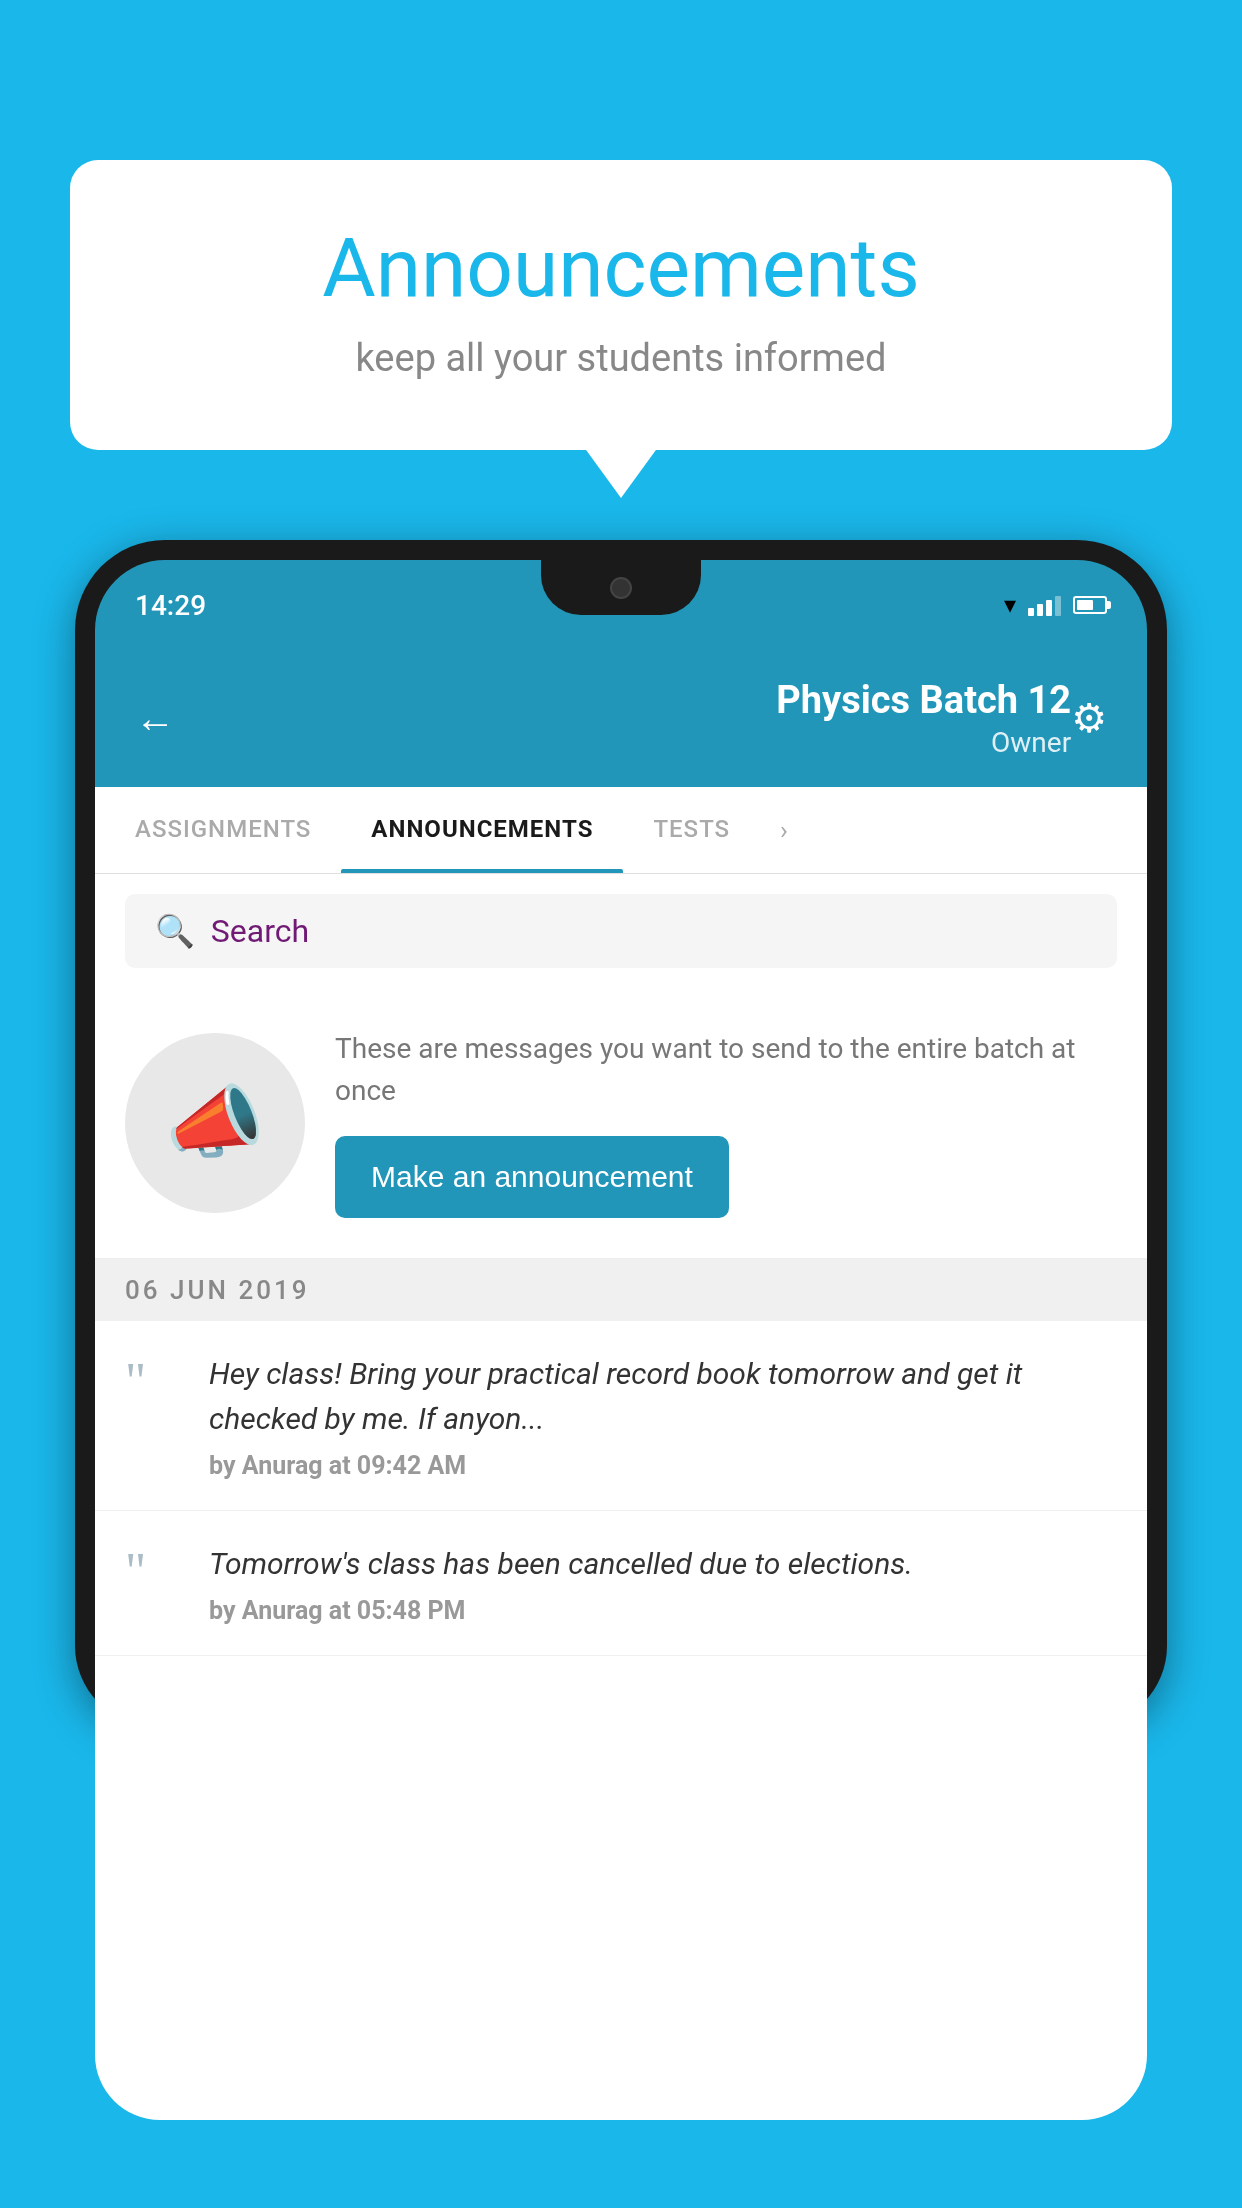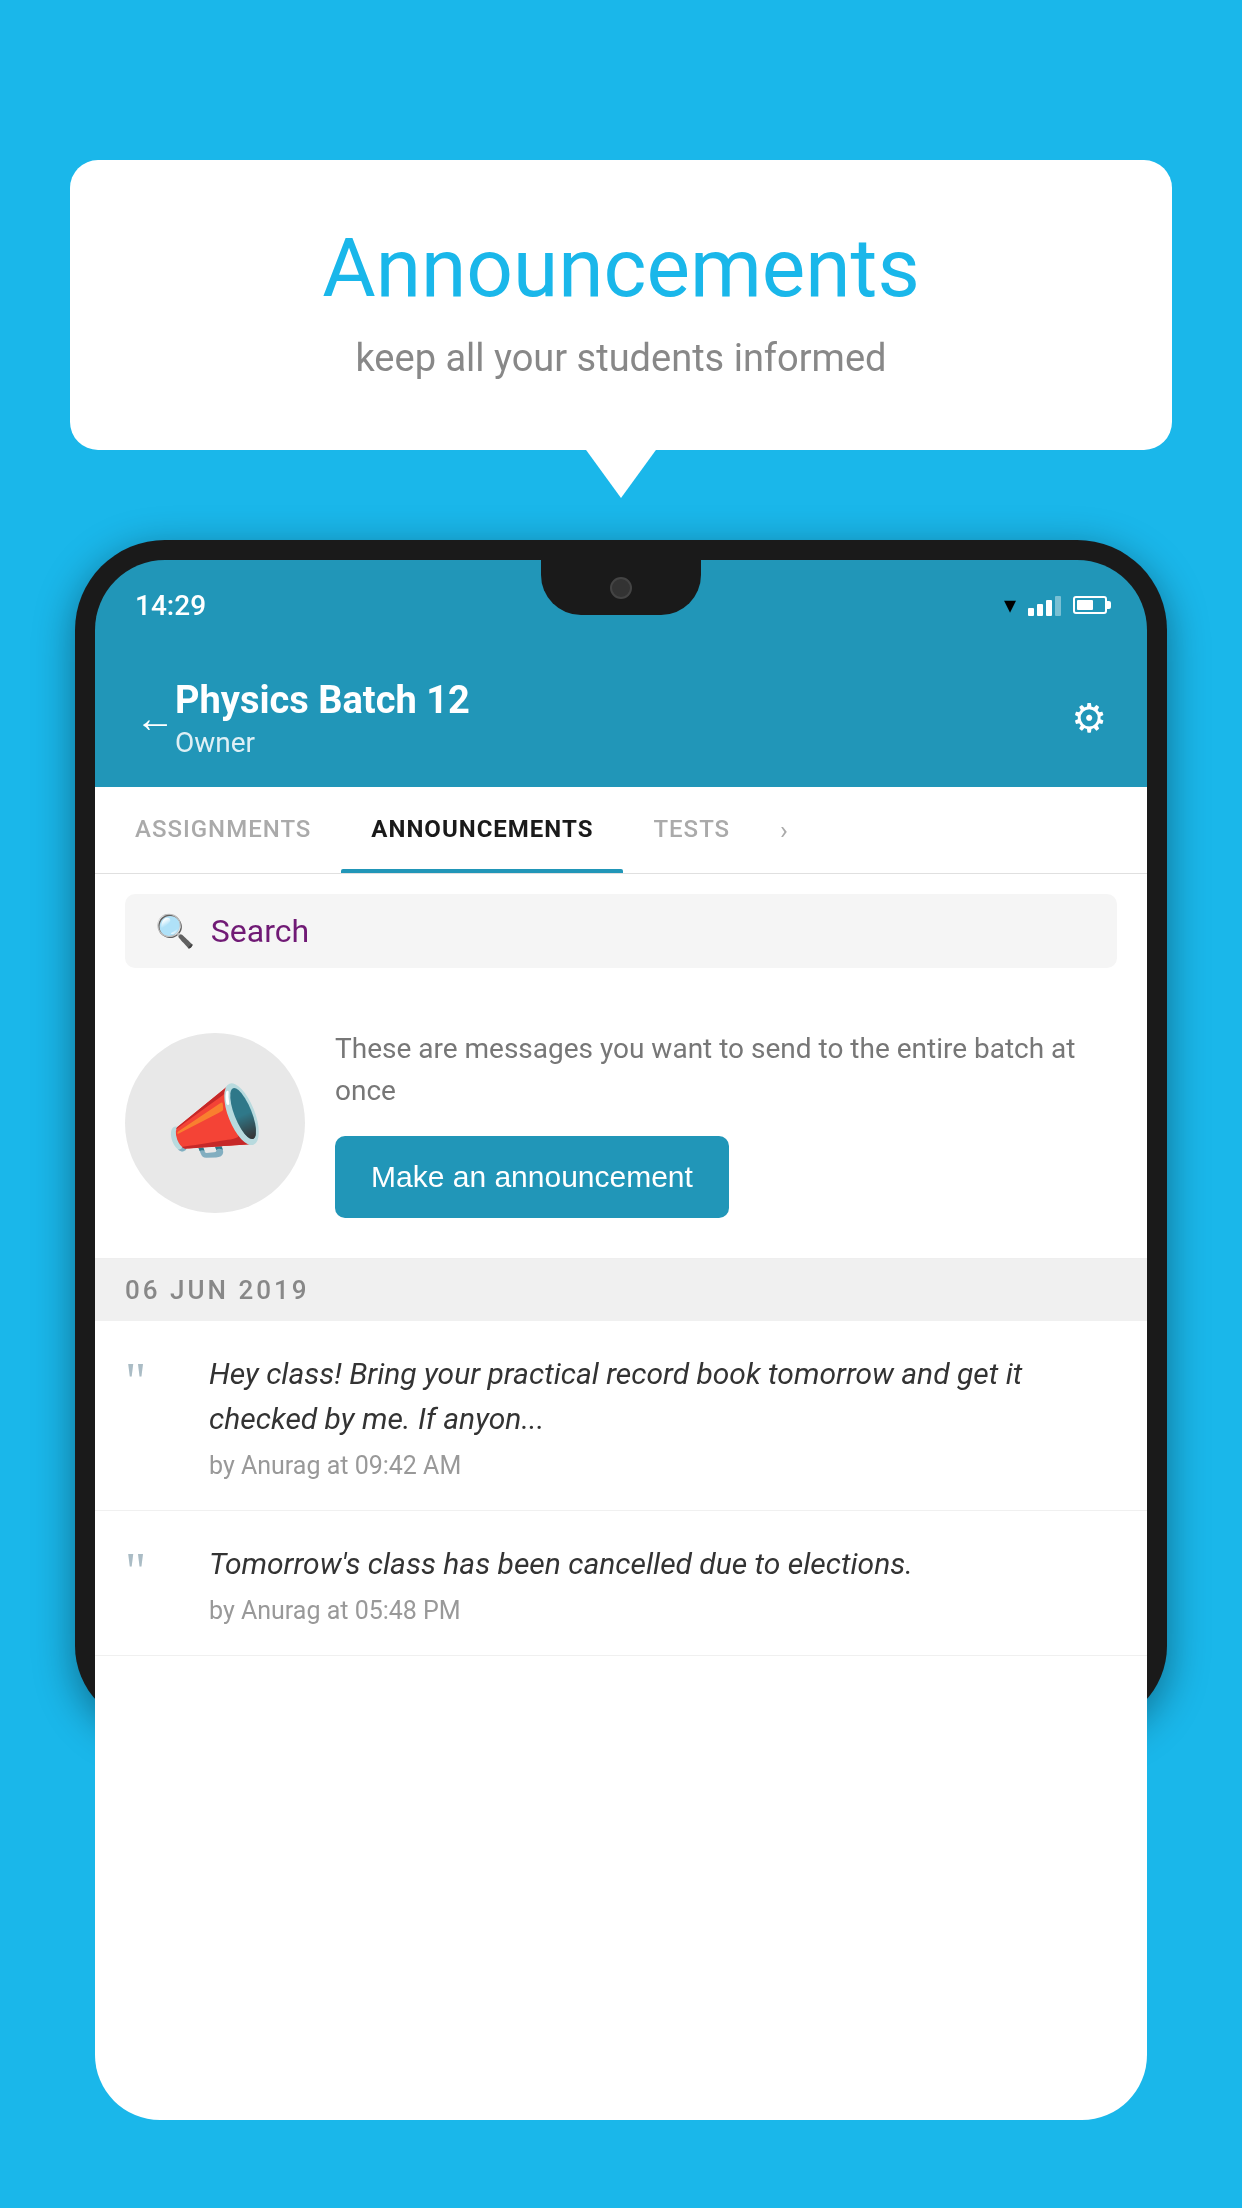--- a/index.html
+++ b/index.html
@@ -164,21 +164,21 @@
       display: flex;
       align-items: center;
       justify-content: space-between;
     }
     .header-back {
       color: white;
       font-size: 40px;
       cursor: pointer;
     }
     .header-center {
-      text-align: left;
+      text-align: right;
       flex: 1;
     }
     .header-title {
       color: white;
       font-size: 38px;
       font-weight: 700;
     }
     .header-subtitle {
       color: rgba(255,255,255,0.85);
       font-size: 28px;
@@ -336,20 +336,21 @@
     .announcement-text {
       font-size: 30px;
       color: #333;
       font-style: italic;
       line-height: 1.5;
       margin-bottom: 10px;
     }
     .announcement-meta {
       font-size: 25px;
       color: #999;
+      font-weight: bold;
     }
   </style>
 </head>
 <body>
 
 <div class="speech-bubble-container">
   <div class="speech-bubble">
     <div class="bubble-title">Announcements</div>
     <div class="bubble-subtitle">keep all your students informed</div>
   </div>

